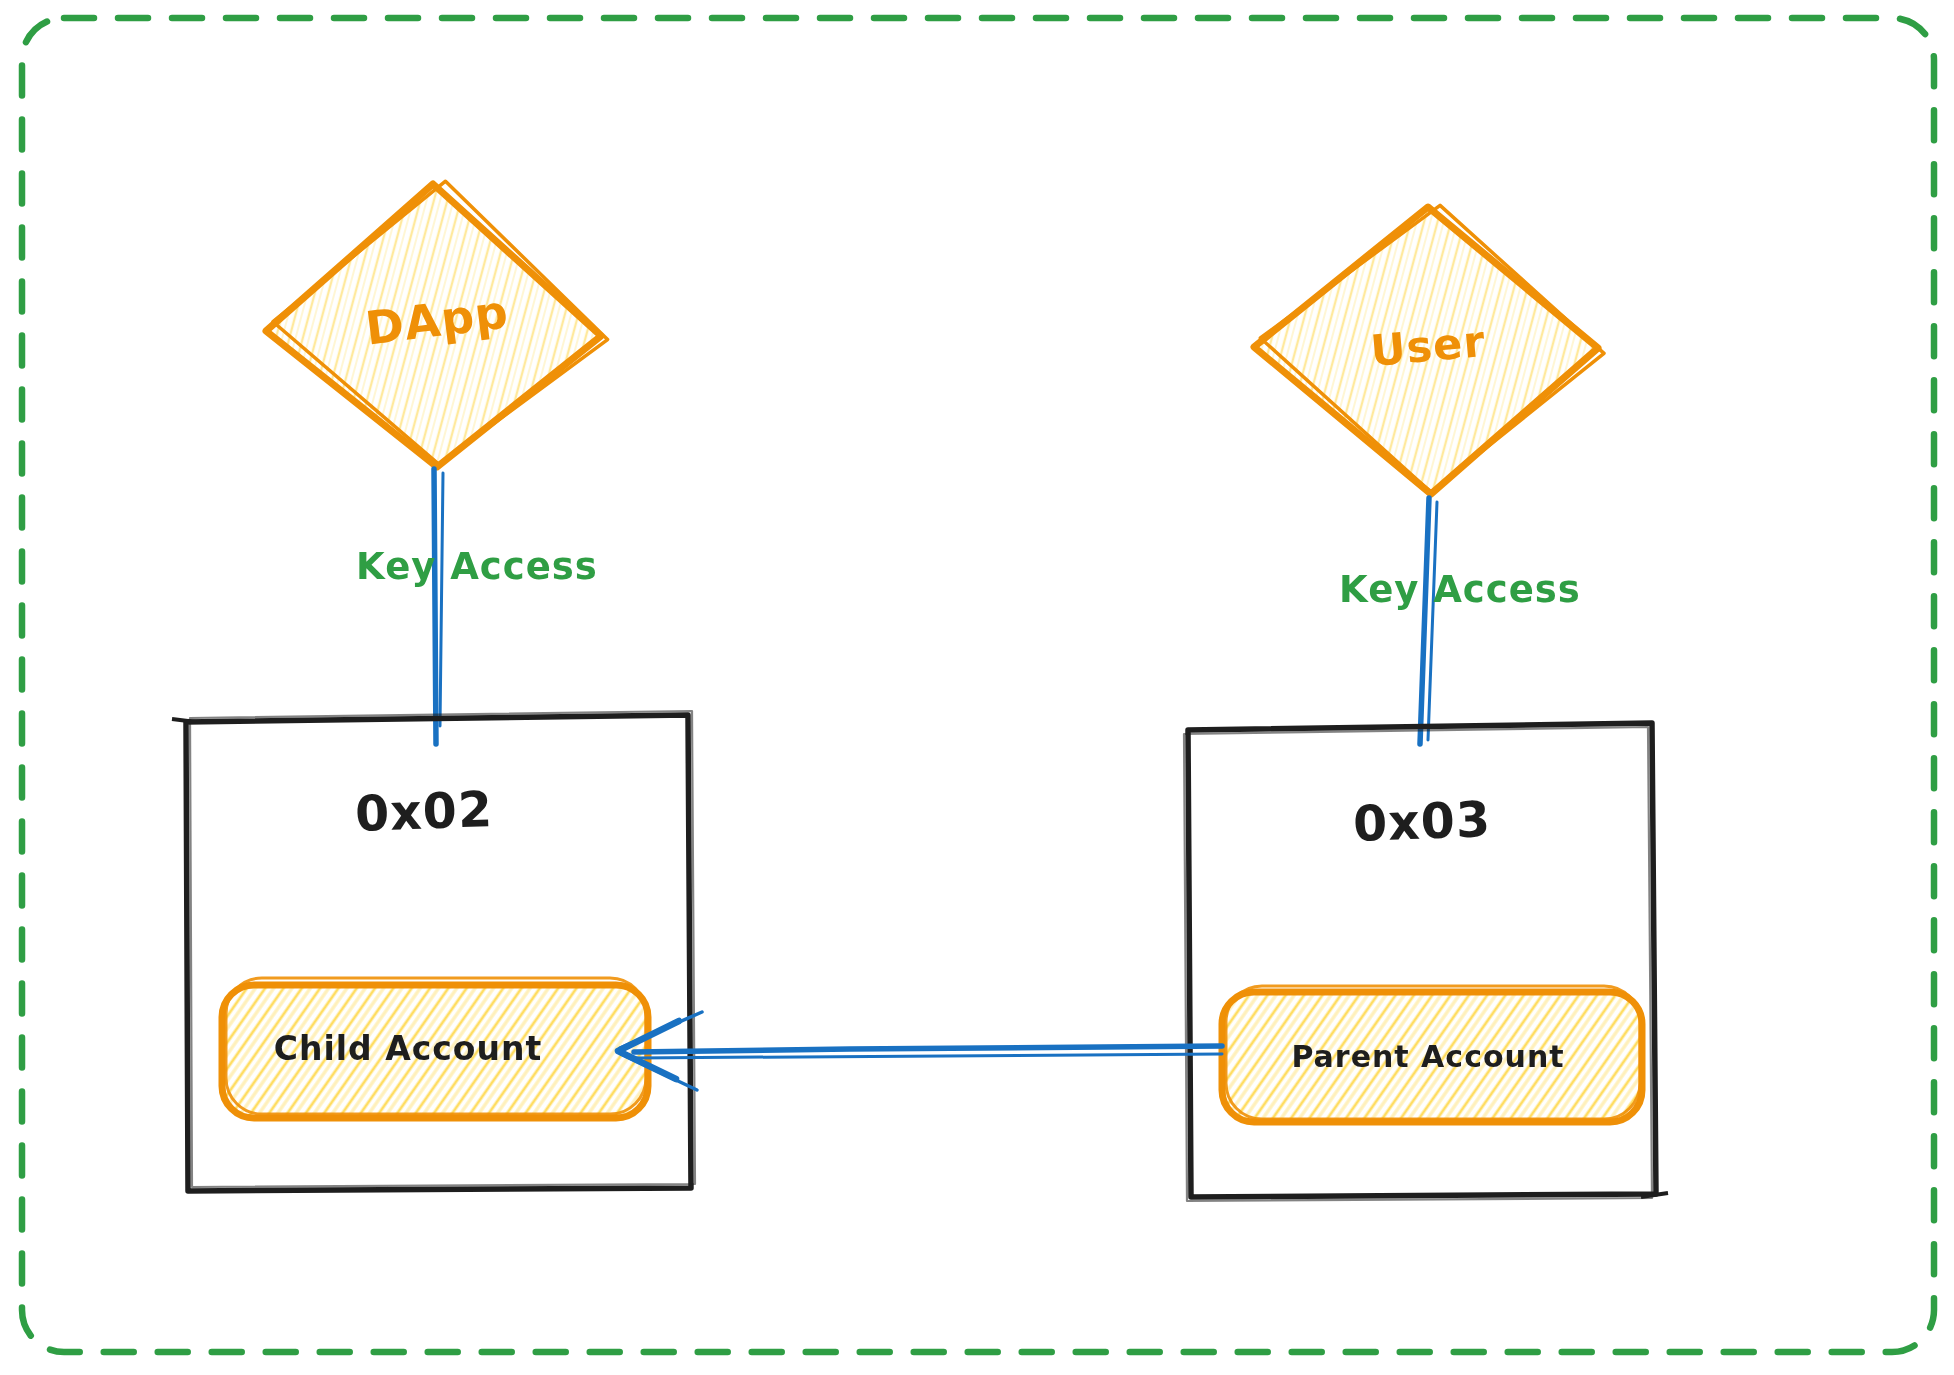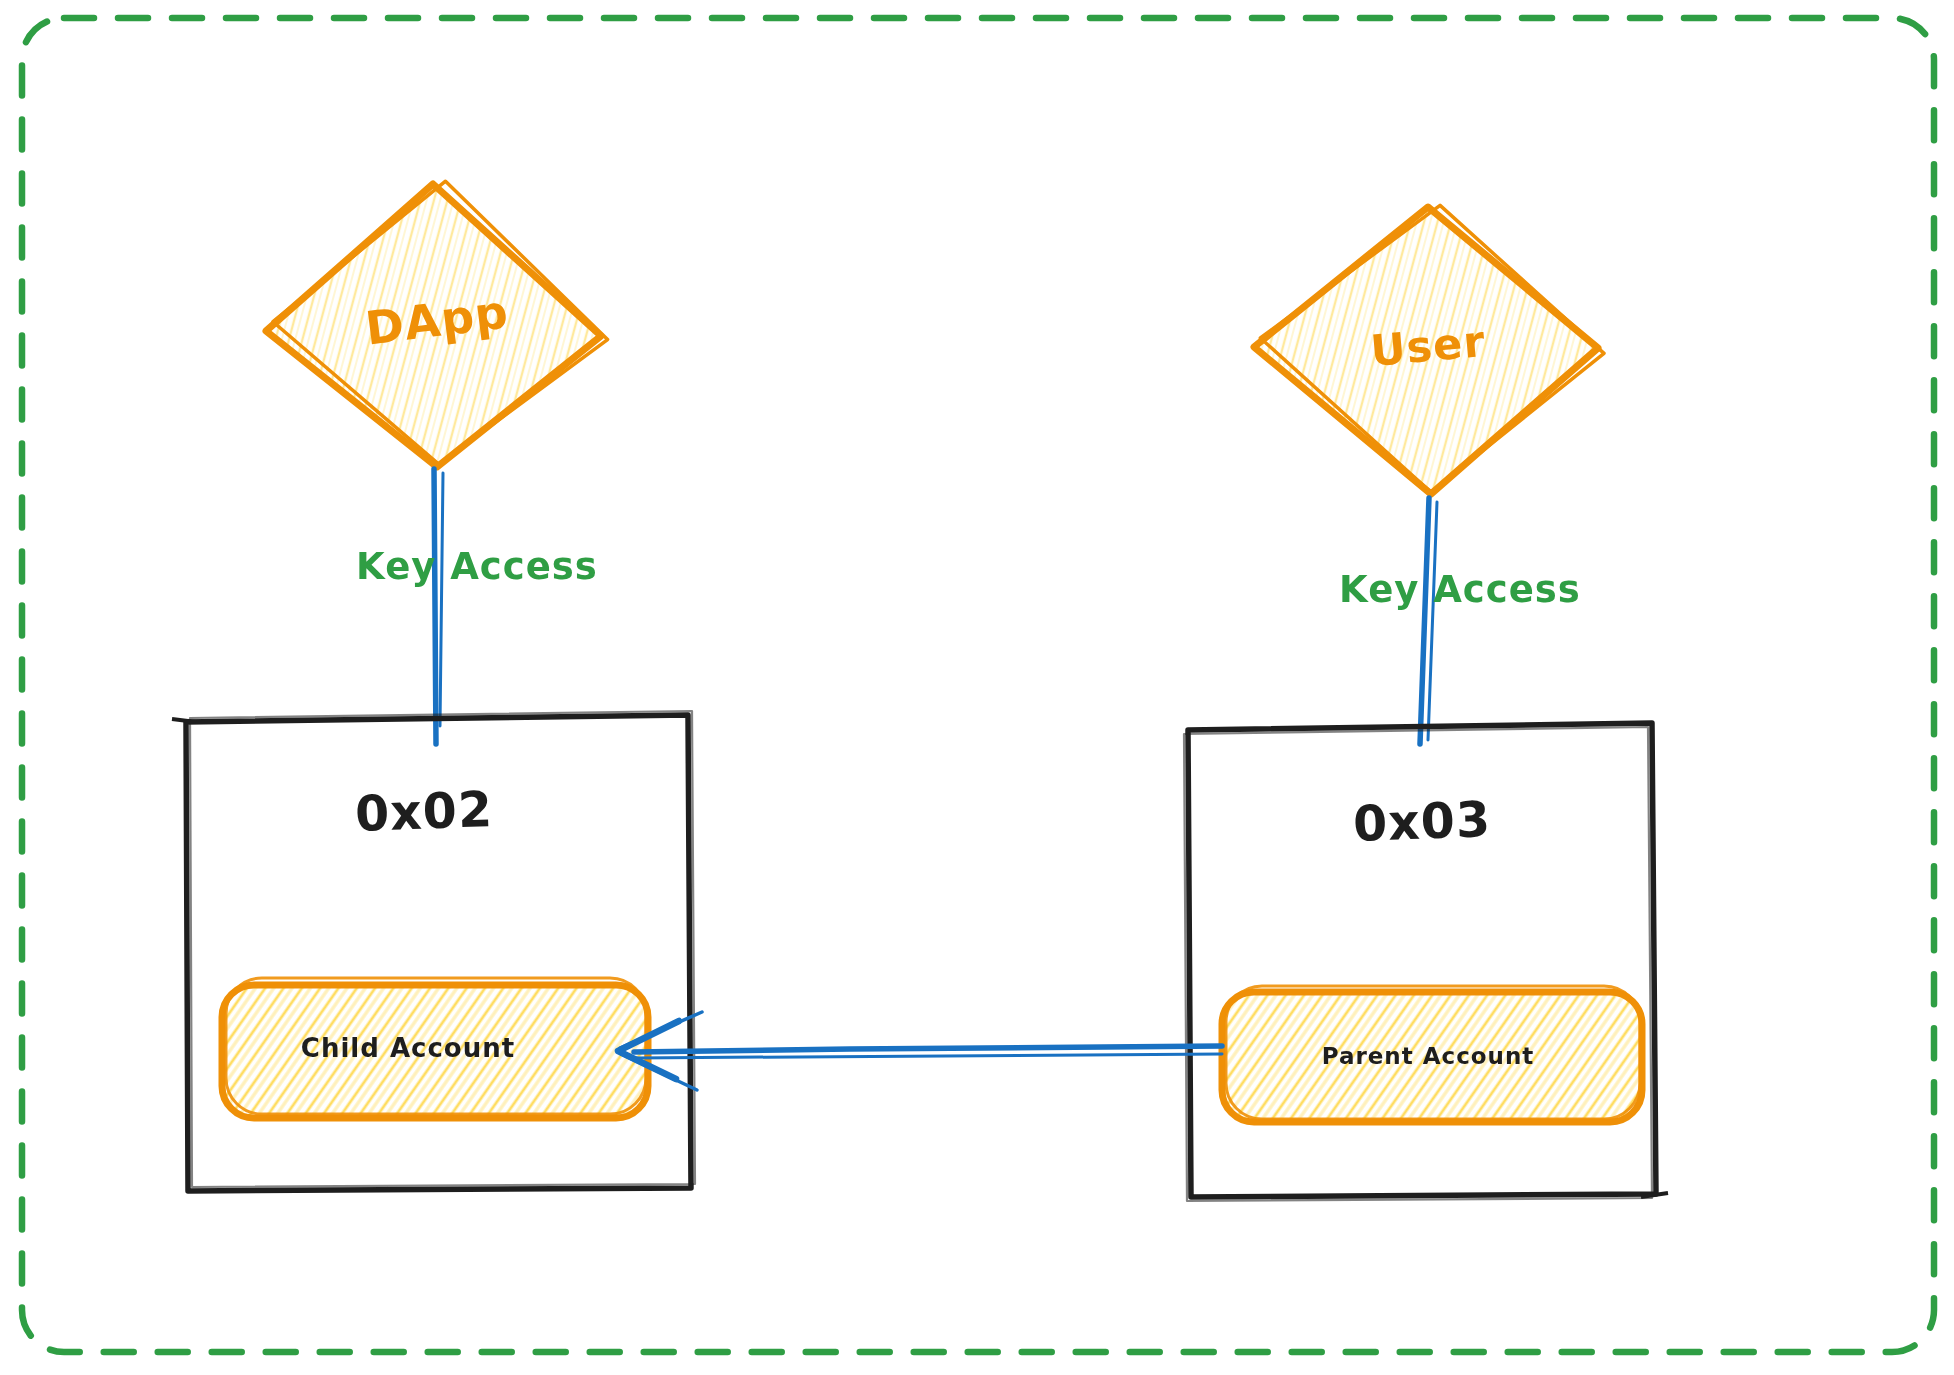--- a/index.html
+++ b/index.html
@@ -22,22 +22,22 @@
   }
   .lbl.orange { color: #ef9007; }
   .lbl.green  { color: #2f9e44; }
   .lbl.black  { color: #1e1e1e; }
   .dapp-label       { left: 437px;  top: 320px;  font-size: 46px; transform: translate(-50%,-50%) rotate(-7deg); }
   .user-label       { left: 1428px; top: 346px;  font-size: 43px; transform: translate(-50%,-50%) rotate(-5deg); }
   .key-access-left  { left: 477px;  top: 566px;  font-size: 37px; }
   .key-access-right { left: 1460px; top: 589px;  font-size: 37px; }
   .addr-left        { left: 424px;  top: 812px;  font-size: 49px; transform: translate(-50%,-50%) rotate(-2deg); }
   .addr-right       { left: 1422px; top: 822px;  font-size: 49px; transform: translate(-50%,-50%) rotate(-2deg); }
-  .child-label      { left: 408px;  top: 1048px; font-size: 26px; }
-  .parent-label     { left: 1428px; top: 1056px; font-size: 23px; }
+  .child-label      { left: 408px;  top: 1048px; font-size: 33px; }
+  .parent-label     { left: 1428px; top: 1056px; font-size: 30px; }
   .restricted-label { left: 965px;  top: 1002px; font-size: 37px; }
 </style>
 </head>
 <body>
 
 <div class="stage">
 
   <svg width="1954" height="1375" viewBox="0 0 1954 1375">
     <defs>
       <pattern id="hatchDiamond" width="13" height="13" patternUnits="userSpaceOnUse" patternTransform="rotate(-75)">

